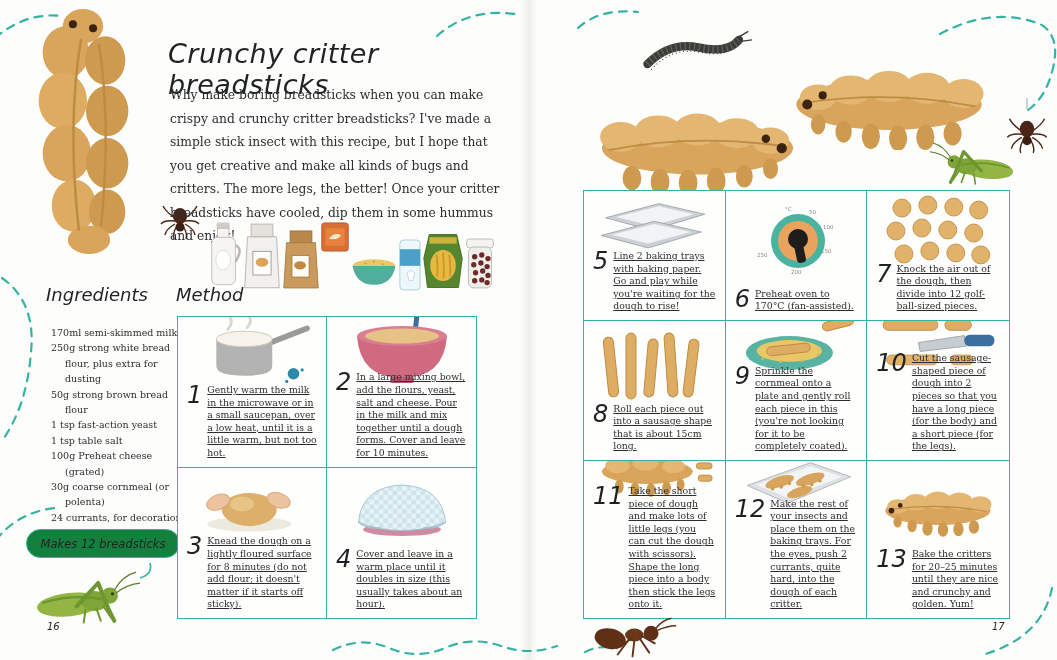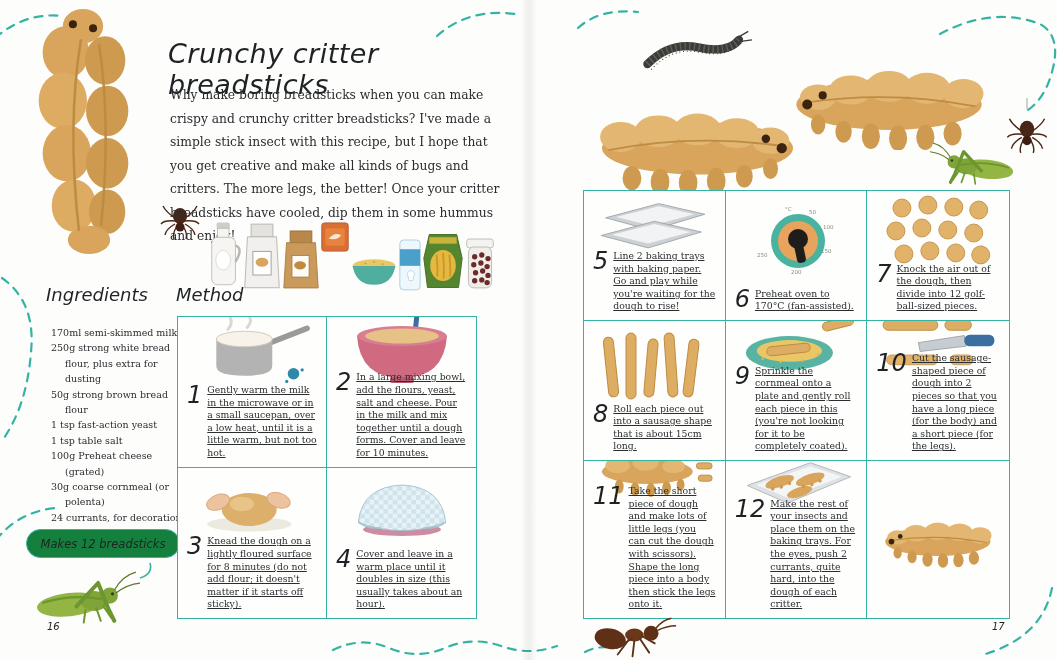--- a/index.html
+++ b/index.html
@@ -481,20 +481,24 @@
           <span class="num">12</span>
         <p class="txt">Make the rest of your insects and place them on the baking trays. For the eyes, push 2 currants, quite hard, into the dough of each critter.</p>
         </div>
     </div>
     <div class="cell">
       <div class="illus">
         <svg width="132" height="64" viewBox="0 0 240 110" style="transform:scaleX(-1)">
           <use href="#sym-critter"></use>
         </svg>
       </div>
+      <div class="step">
+          <span class="num">13</span>
+        <p class="txt">Bake the critters for 20–25 minutes until they are nice and crunchy and golden. Yum!</p>
+        </div>
     </div>
   </div>
 
   <svg class="abs" style="left:588px;top:610px" width="102" height="50" viewBox="0 0 110 52">
     <ellipse cx="24" cy="30" rx="17" ry="11" fill="#5f2f16" transform="rotate(12 24 30)"></ellipse>
     <ellipse cx="50" cy="26" rx="10" ry="7" fill="#6b3719"></ellipse>
     <circle cx="68" cy="24" r="8" fill="#5f2f16"></circle>
     <path d="M44,31 l-12,16 M50,32 l-2,17 M56,30 l10,15 M47,30 l-16,10 M58,27 l14,8" stroke="#5f2f16" stroke-width="2" stroke-linecap="round" fill="none"></path>
     <path d="M73,19 q7,-9 17,-11 M75,21 q10,-5 20,-5" stroke="#5f2f16" stroke-width="1.6" fill="none"></path>
   </svg>

